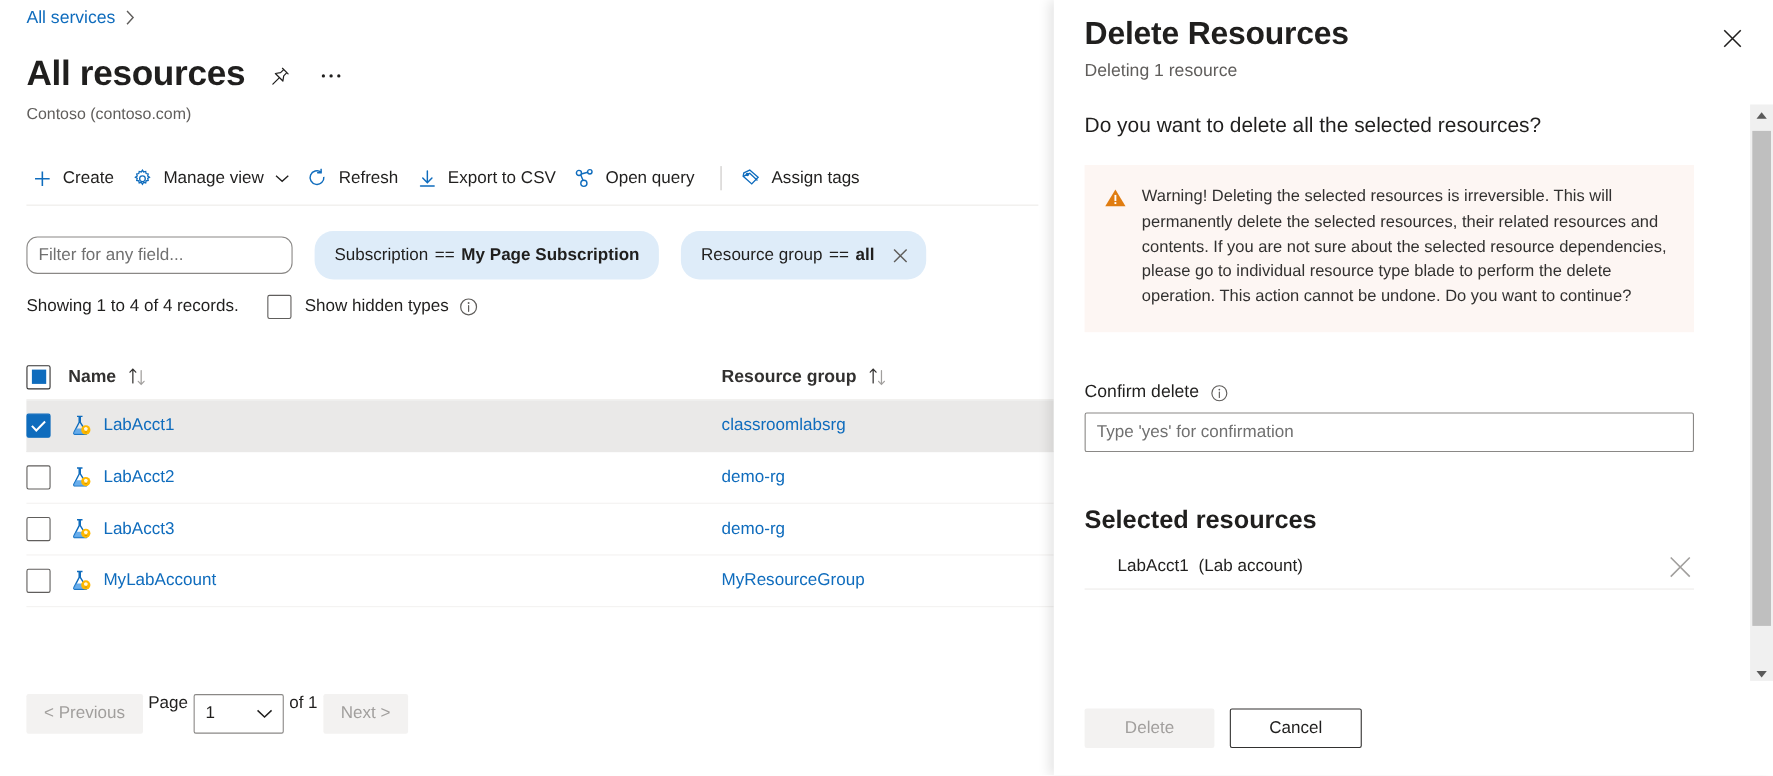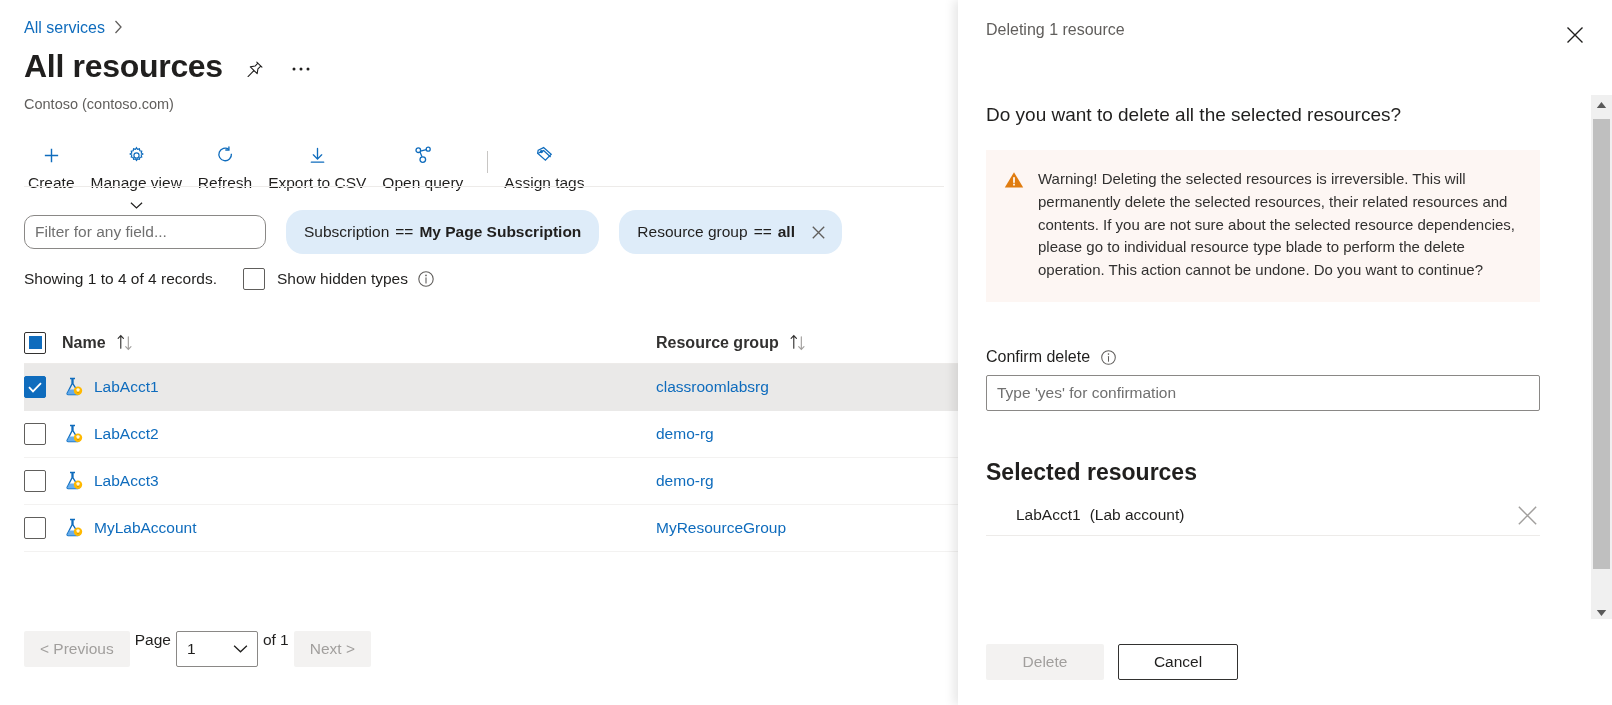--- a/index.html
+++ b/index.html
@@ -16,21 +16,21 @@
 
   
   #main {
     position: absolute; left: 0; top: 0;
     width: 958px; height: 705px;
     background: #ffffff;
     overflow: hidden;
   }
 
   .breadcrumb {
-    position: absolute; left: 24px; top: 19px;
+    position: absolute; left: 24px; top: 8px;
     display: flex; align-items: center; gap: 9px;
     font-size: 16px;
   }
   .breadcrumb .crumb-link { color: #0f6cbd; cursor: pointer; }
   .breadcrumb .crumb-sep {
     color: #605e5c; font-size: 15px; line-height: 1;
     display: inline-block;
   }
 
   .page-title-row {
@@ -56,21 +56,20 @@
     position: absolute; left: 24px; top: 142px;
     display: flex; align-items: center; height: 40px;
     white-space: nowrap;
   }
   .tb-item {
     display: flex; align-items: center; gap: 9px;
     height: 34px; padding: 0 12px 0 4px;
     font-size: 15.5px; color: #201f1e;
     cursor: pointer; background: transparent; border: 0;
     font-family: inherit;
-    flex-direction: column;
   }
   .tb-ico {
     width: 20px; height: 20px;
     display: inline-flex; align-items: center; justify-content: center;
     color: #0f6cbd; flex: 0 0 auto;
   }
   .tb-chev { color: #201f1e; display:inline-flex; margin-left: 1px; }
   .tb-sep {
     width: 1px; height: 22px; background: #c8c6c4;
     margin: 0 12px;
@@ -573,20 +572,21 @@
         </span>
       </span>
       <span class="pg-label">of 1</span>
       <button class="pg-btn">Next &gt;</button>
     </div>
   </div>
 
   <div id="panel">
 
     <div class="panel-head">
+      <h2 class="panel-title">Delete Resources</h2>
       <div class="panel-sub">Deleting 1 resource</div>
       <button class="panel-close">
         <svg width="22" height="22" viewBox="0 0 22 22">
             <path d="M3.5 3.5 L18.5 18.5 M18.5 3.5 L3.5 18.5" stroke="#201f1e" stroke-width="1.4"></path>
           </svg>
       </button>
     </div>
 
     <div class="panel-body">
       <div class="panel-scrollarea">

